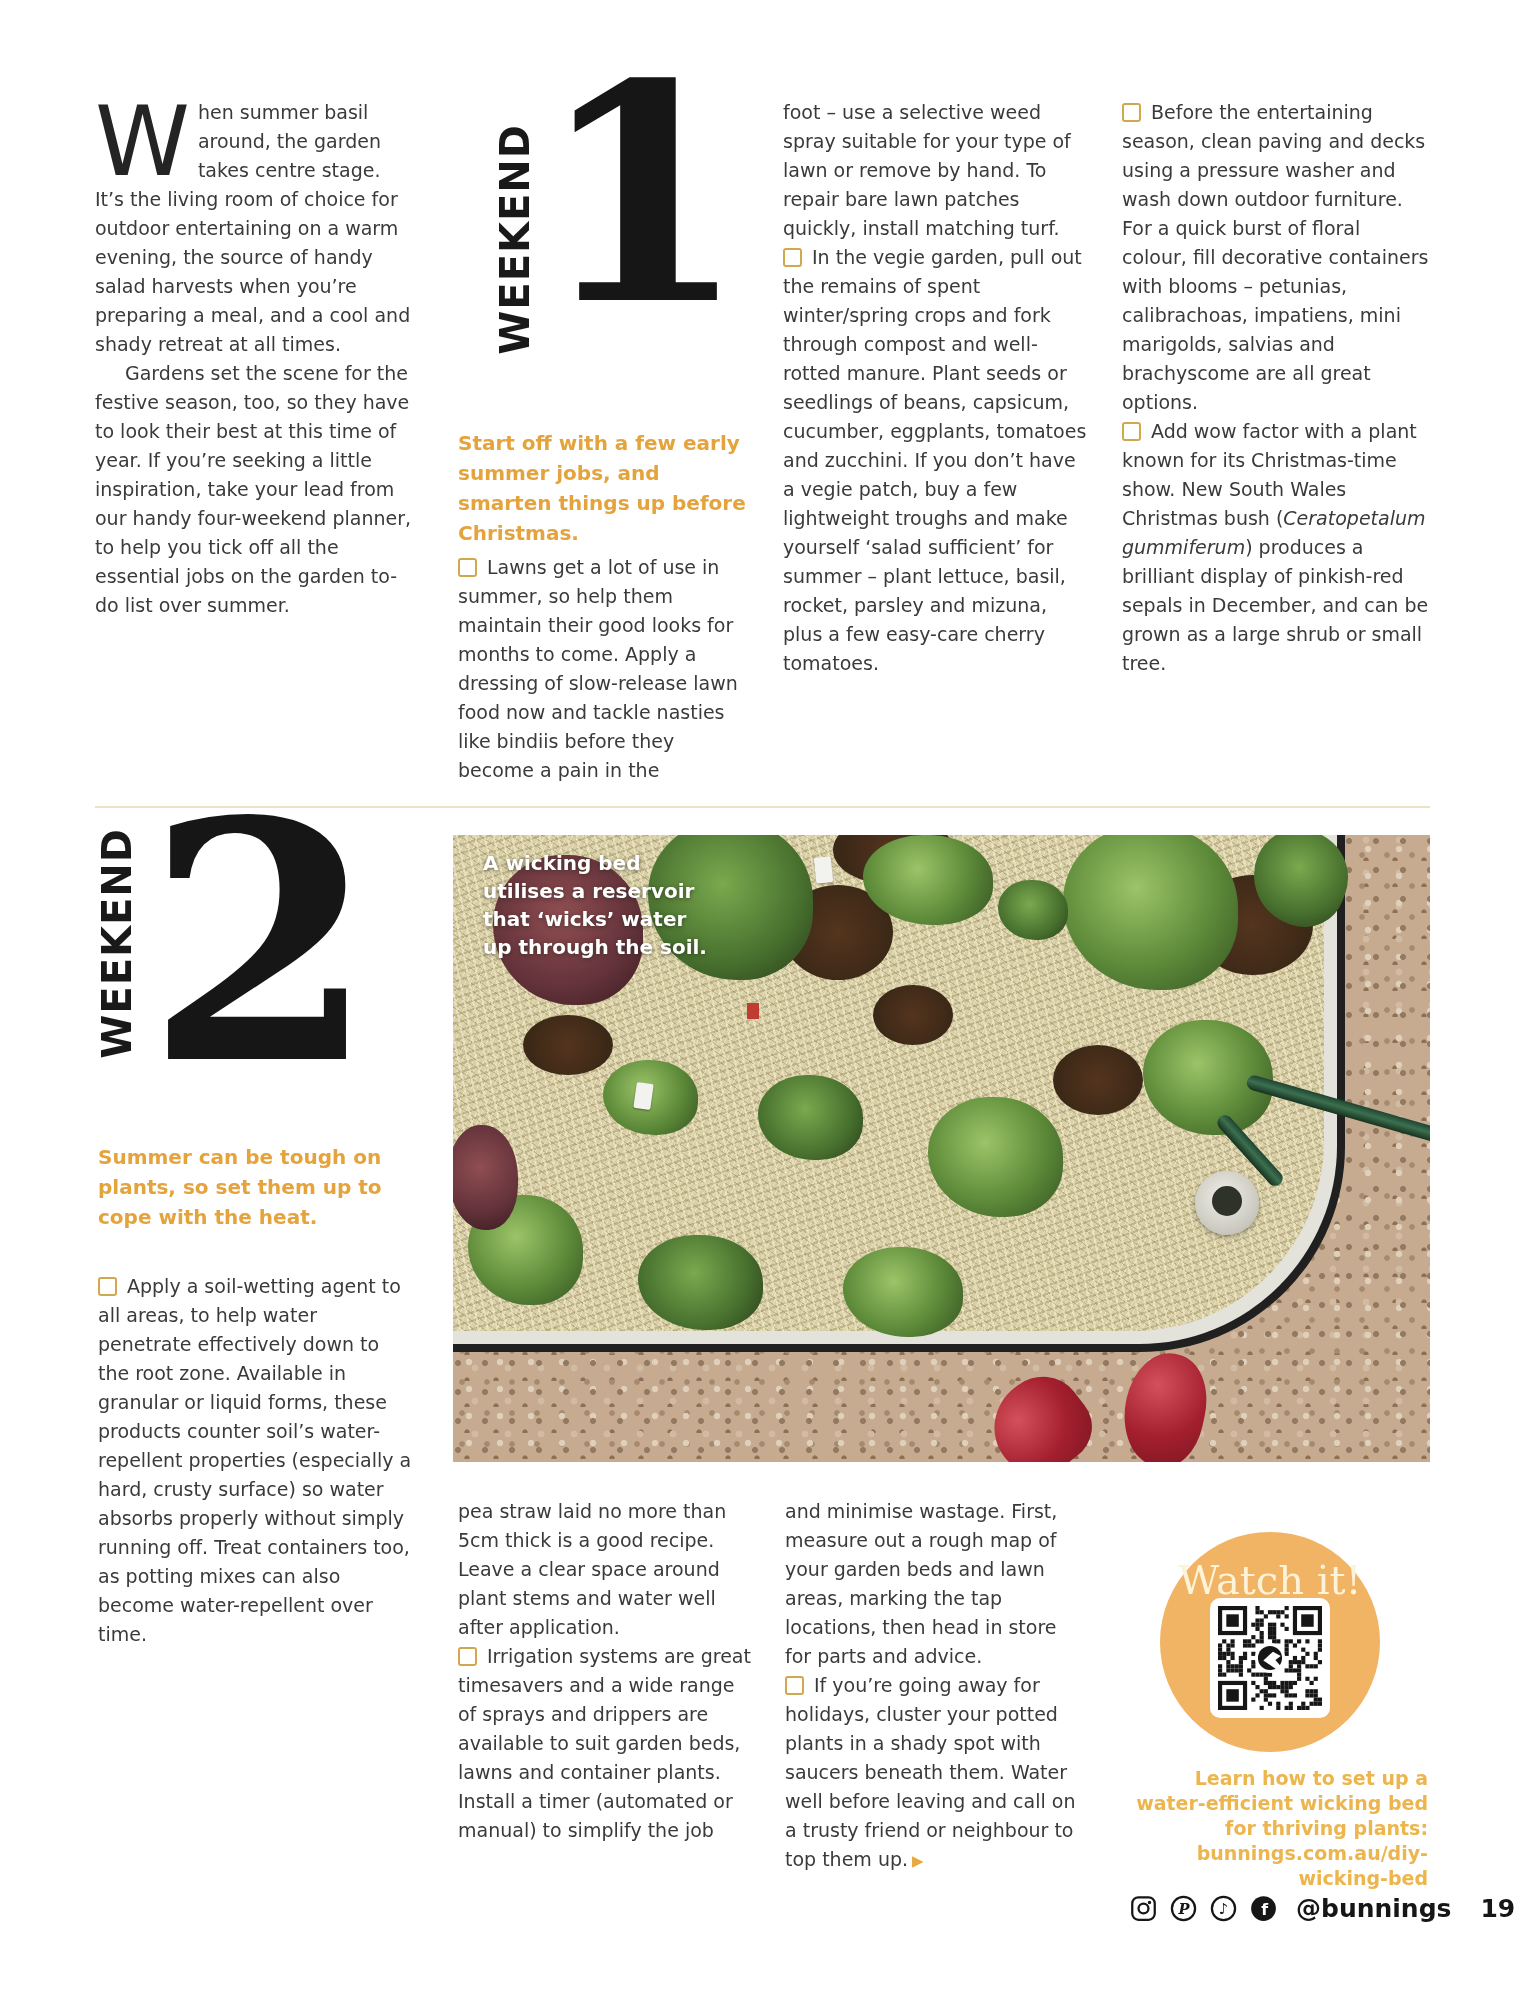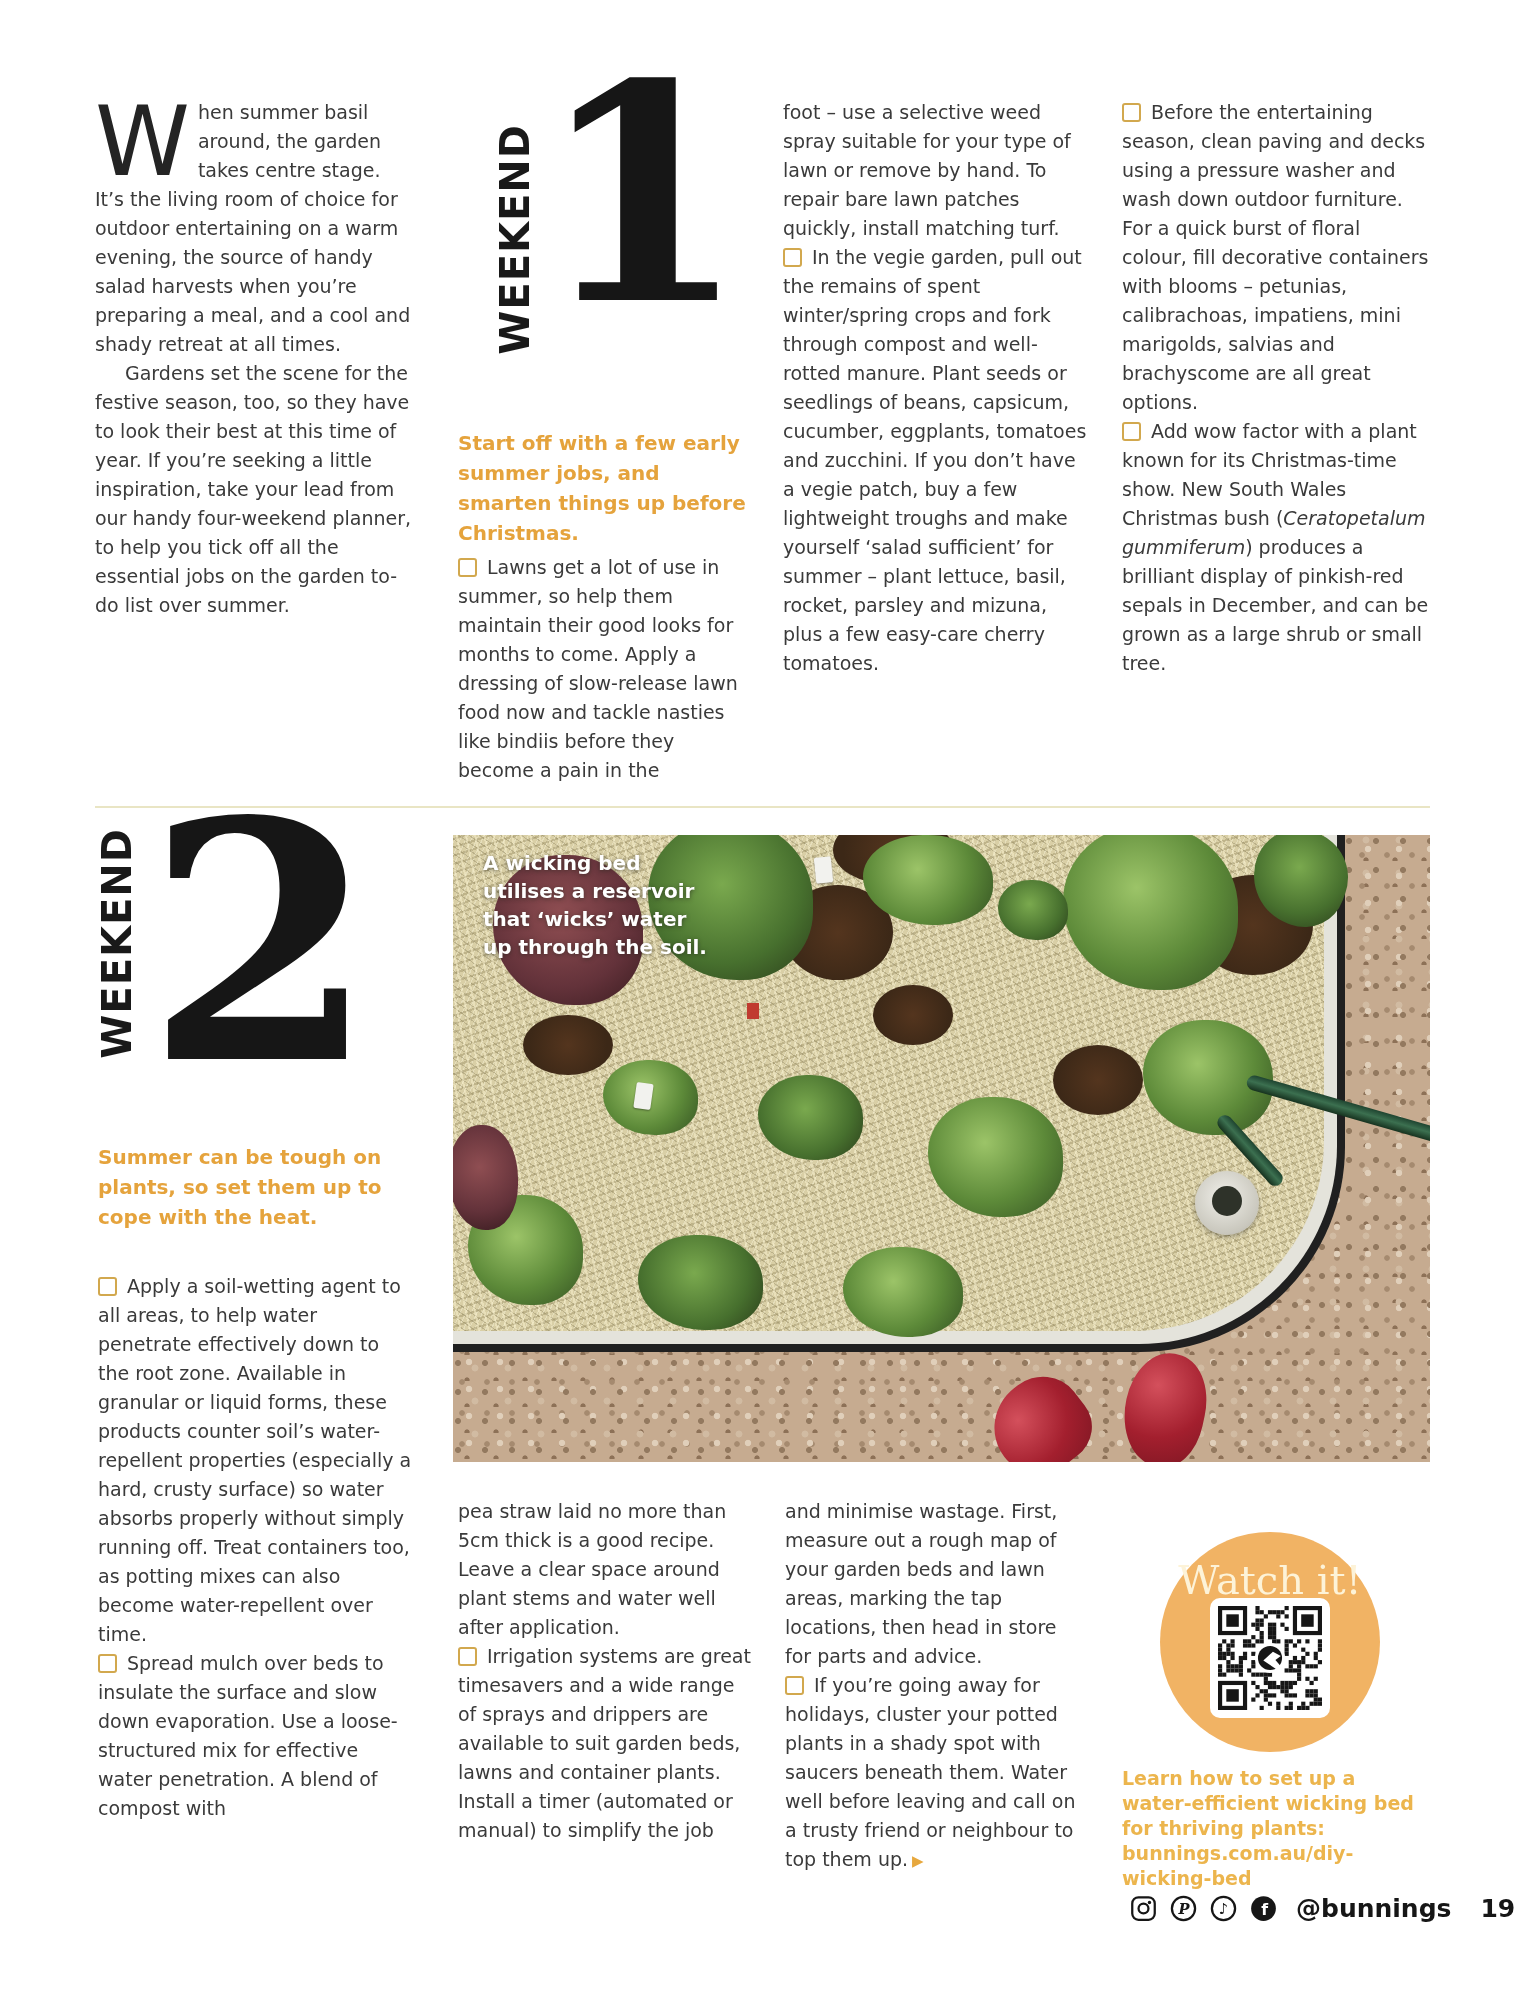--- a/index.html
+++ b/index.html
@@ -96,21 +96,21 @@
   .photo-caption{position:absolute;left:30px;top:14px;width:232px;z-index:8;color:#fff;
                  font-weight:700;font-size:20px;line-height:28px;text-shadow:0 1px 4px rgba(40,40,30,.65)}
   
   .watch-circle{position:absolute;left:1160px;top:1532px;width:220px;height:220px;border-radius:50%;
                 background:#F1B364;text-align:center}
   .watch-title{margin-top:25px;font-family:"DejaVu Serif","Liberation Serif",serif;
                font-size:40px;color:#FDF3D8}
   .qr{position:absolute;left:50px;top:66px;width:120px;height:120px;background:#fff;border-radius:10px;
       padding:8px}
   .qr svg{width:100%;height:100%;display:block}
-  .watch-caption{position:absolute;left:1122px;top:1766px;width:306px;text-align:left;
+  .watch-caption{position:absolute;left:1122px;top:1766px;width:306px;text-align:right;
                  font-weight:700;font-size:19px;line-height:25px;color:#ECB54D}
   
   .footer{position:absolute;left:1130px;top:1894px;display:flex;align-items:center;gap:13px}
   .sicon{width:27px;height:27px;display:block}
   .handle{font-weight:700;font-size:25px;color:#161616;margin-left:6px}
   .pageno{font-weight:700;font-size:25px;color:#161616;margin-left:16px}
   i{font-style:italic}
 </style>
 </head>
 <body>
@@ -139,21 +139,20 @@
   </div>
 
   <div class="divider"></div>
 
   <div class="w-label lab2">WEEKEND</div>
   <div class="w-num num2">2</div>
   <p class="standfirst sf2">Summer can be tough on plants, so set them up to cope with the heat.</p>
 
   <div class="col c1b">
     <p class="body item"><span class="cb"></span><span>Apply a soil-wetting agent to all areas, to help water penetrate effectively down to the root zone. Available in granular or liquid forms, these products counter soil’s water-repellent properties (especially a hard, crusty surface) so water absorbs properly without simply running off. Treat containers too, as potting mixes can also become water-repellent over time.</span></p>
-    <p class="body item"><span class="cb"></span><span>Spread mulch over beds to insulate the surface and slow down evaporation. Use a loose-structured mix for effective water penetration. A blend of compost with</span></p>
   </div>
   <div class="col c2b">
     <p class="body">pea straw laid no more than 5cm thick is a good recipe. Leave a clear space around plant stems and water well after application.</p>
     <p class="body item"><span class="cb"></span><span>Irrigation systems are great timesavers and a wide range of sprays and drippers are available to suit garden beds, lawns and container plants. Install a timer (automated or manual) to simplify the job</span></p>
   </div>
   <div class="col c3b">
     <p class="body">and minimise wastage. First, measure out a rough map of your garden beds and lawn areas, marking the tap locations, then head in store for parts and advice.</p>
     <p class="body item"><span class="cb"></span><span>If you’re going away for holidays, cluster your potted plants in a shady spot with saucers beneath them. Water well before leaving and call on a trusty friend or neighbour to top them up.</span><span class="endmark">▶</span></p>
   </div>
 

